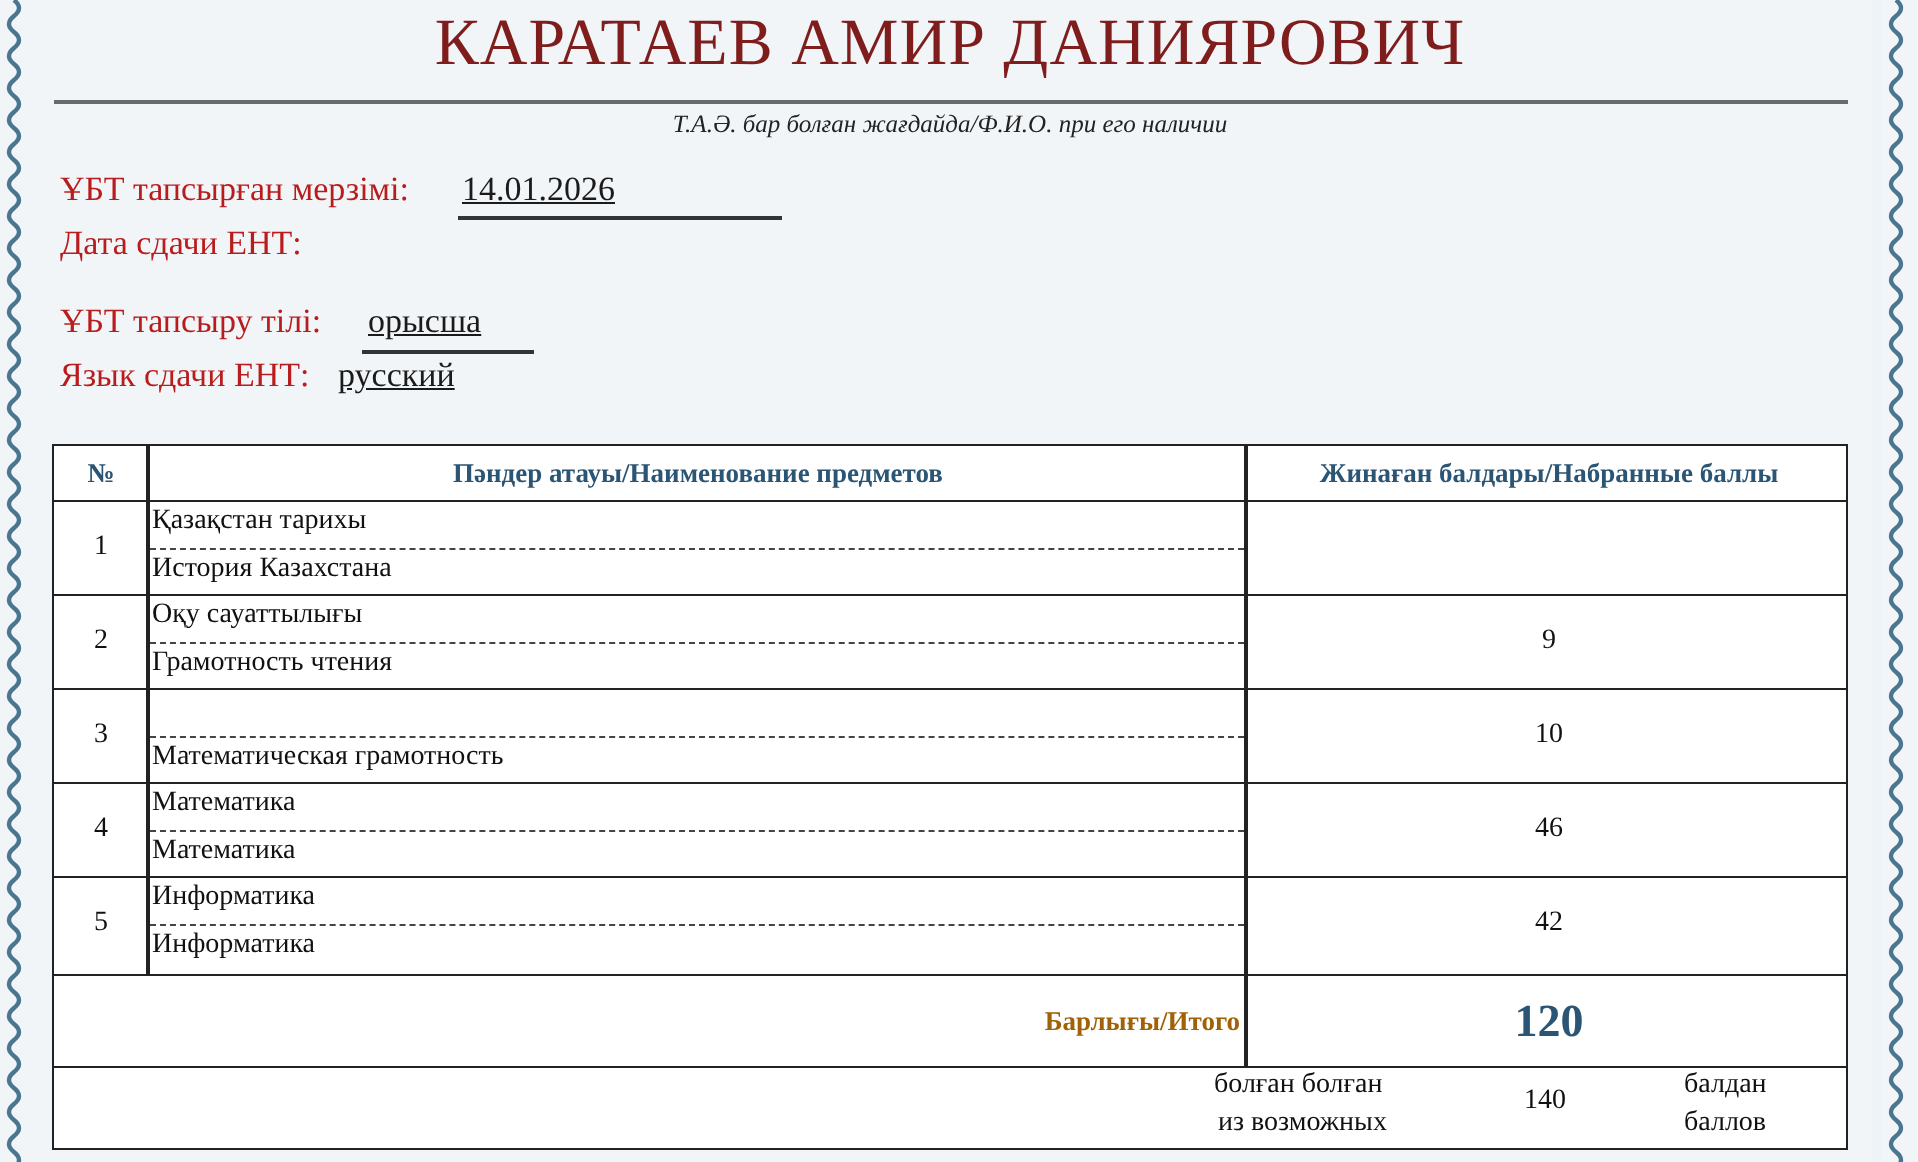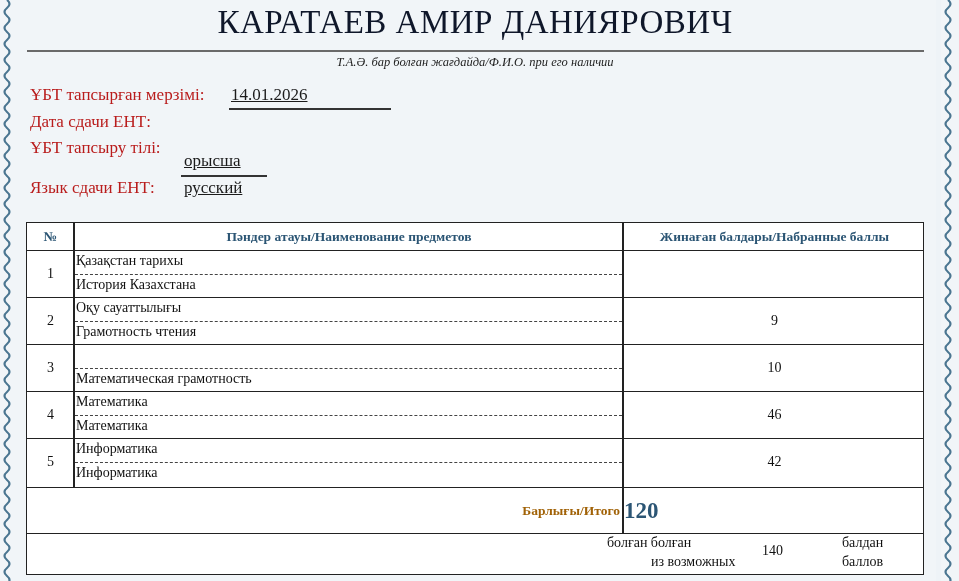--- a/index.html
+++ b/index.html
@@ -18,21 +18,21 @@
   .wave-left { left: 0; }
   .wave-right { left: 941px; }
   .strip-right {
     position: absolute; top: 0; bottom: 0; left: 936px; width: 5px; background: #eef3f7;
   }
 
   .title {
     position: absolute; left: 0; width: 950px; top: 4px;
     text-align: center;
     font-size: 33px; letter-spacing: 0.5px;
-    color: #0f172a;
+    color: #7f1d1d;
     font-family: "Liberation Serif", serif;
   }
   .title-rule {
     position: absolute; left: 27px; width: 897px; top: 50px; height: 2px; background: #6a6a6a;
   }
   .subtitle {
     position: absolute; left: 0; width: 950px; top: 55px; text-align: center;
     font-size: 12.5px; font-style: italic; color: #222;
   }
 
@@ -80,21 +80,21 @@
   .total {
     position: absolute; left: 0; top: 264px; width: 100%; height: 47px;
     border-top: 1.5px solid #222; border-bottom: 1.5px solid #222;
   }
   .total .lbl {
     position: absolute; right: 303px; top: 0; height: 46px; line-height: 46px;
     font-weight: bold; color: #a16207; font-size: 13.5px;
   }
   .total .val {
     position: absolute; left: 597px; width: 301px; top: 0; height: 46px; line-height: 46px;
-    font-weight: bold; color: #2b5574; font-size: 23px;
+    text-align: center; font-weight: bold; color: #2b5574; font-size: 23px;
   }
   .possible { position: absolute; left: 0; top: 311px; width: 100%; height: 40px; }
   .possible .p1, .possible .p2, .possible .u1, .possible .u2 {
     position: absolute; font-size: 14px; white-space: nowrap;
   }
   .possible .max {
     position: absolute; left: 735px; top: 9px; font-size: 14px;
   }
 </style>
 </head>
@@ -114,25 +114,25 @@
 
 <div class="title">КАРАТАЕВ АМИР ДАНИЯРОВИЧ</div>
 <div class="title-rule"></div>
 <div class="subtitle">Т.А.Ә. бар болған жағдайда/Ф.И.О. при его наличии</div>
 
 <div class="field-label" style="left:30px; top:85px;">ҰБТ тапсырған мерзімі:</div>
 <div class="field-value" style="left:231px; top:85px;">14.01.2026</div>
 <div class="underline" style="left:229px; top:108px; width:162px;"></div>
 <div class="field-label" style="left:30px; top:112px;">Дата сдачи ЕНТ:</div>
 
-<div class="field-label" style="left:30px; top:138px;">ҰБТ тапсыру тілі:</div>
+<div class="field-label" style="left:30px; top:151px;">ҰБТ тапсыру тілі:</div>
 <div class="field-value" style="left:184px; top:151px;">орысша</div>
 <div class="underline" style="left:181px; top:175px; width:86px;"></div>
 <div class="field-label" style="left:30px; top:178px;">Язык сдачи ЕНТ:</div>
-<div class="field-value" style="left:184px; top:178px;">русский</div>
+<div class="field-value" style="left:169px; top:178px;">русский</div>
 
 <div class="tbl">
   <div class="hdr">
     <div class="cell" style="left:0; width:47px;">№</div>
     <div class="cell" style="left:48px; width:548px;">Пәндер атауы/Наименование предметов</div>
     <div class="cell" style="left:597px; width:301px;">Жинаған балдары/Набранные баллы</div>
   </div>
 
   <div class="vline" style="left:46px; top:0; height:264px;"></div>
   <div class="vline" style="left:595px; top:0; height:311px;"></div>
@@ -171,18 +171,18 @@
     <div class="score">42</div>
   </div>
 
   <div class="total">
     <div class="lbl">Барлығы/Итого</div>
     <div class="val">120</div>
   </div>
 
   <div class="possible">
     <div class="p1" style="left:580px; top:1px;">болған болған</div>
-    <div class="p2" style="left:582px; top:20px;margin-left:42px;">из возможных</div>
+    <div class="p2" style="left:582px; top:20px;">из возможных</div>
     <div class="max">140</div>
     <div class="u1" style="left:815px; top:1px;">балдан</div>
     <div class="u2" style="left:815px; top:20px;">баллов</div>
   </div>
 </div>
 
 </body></html>

